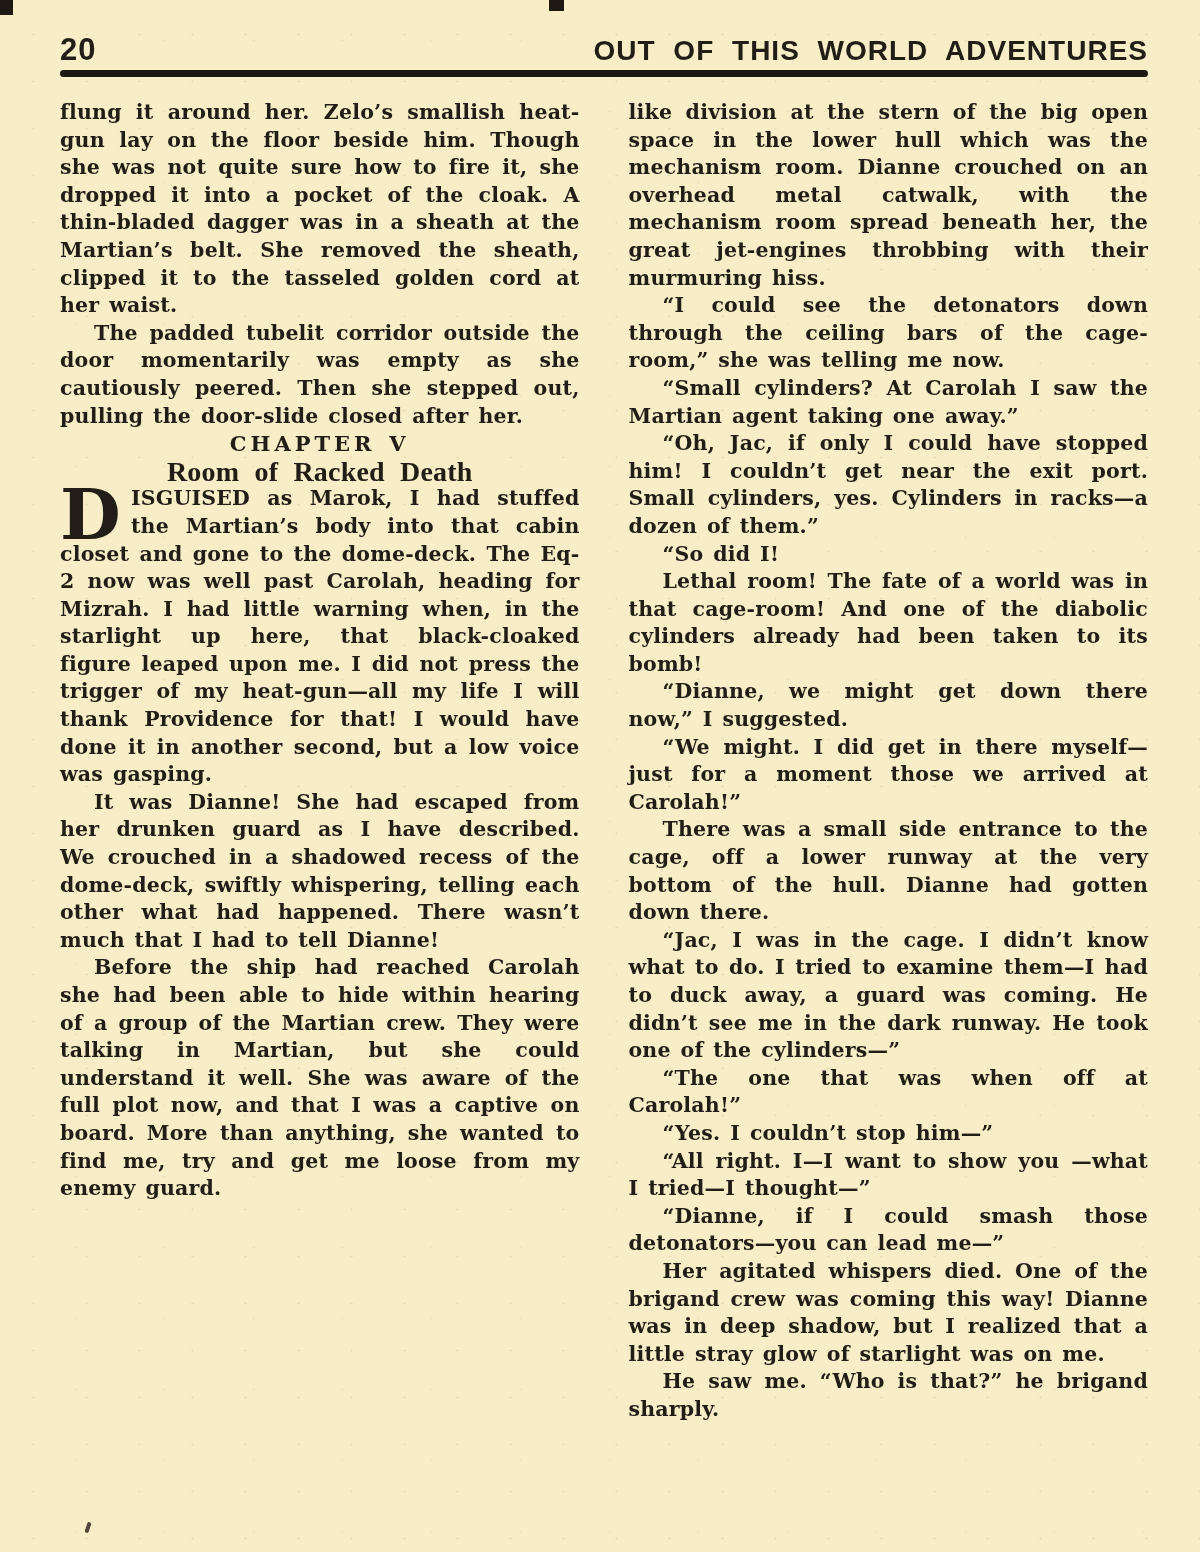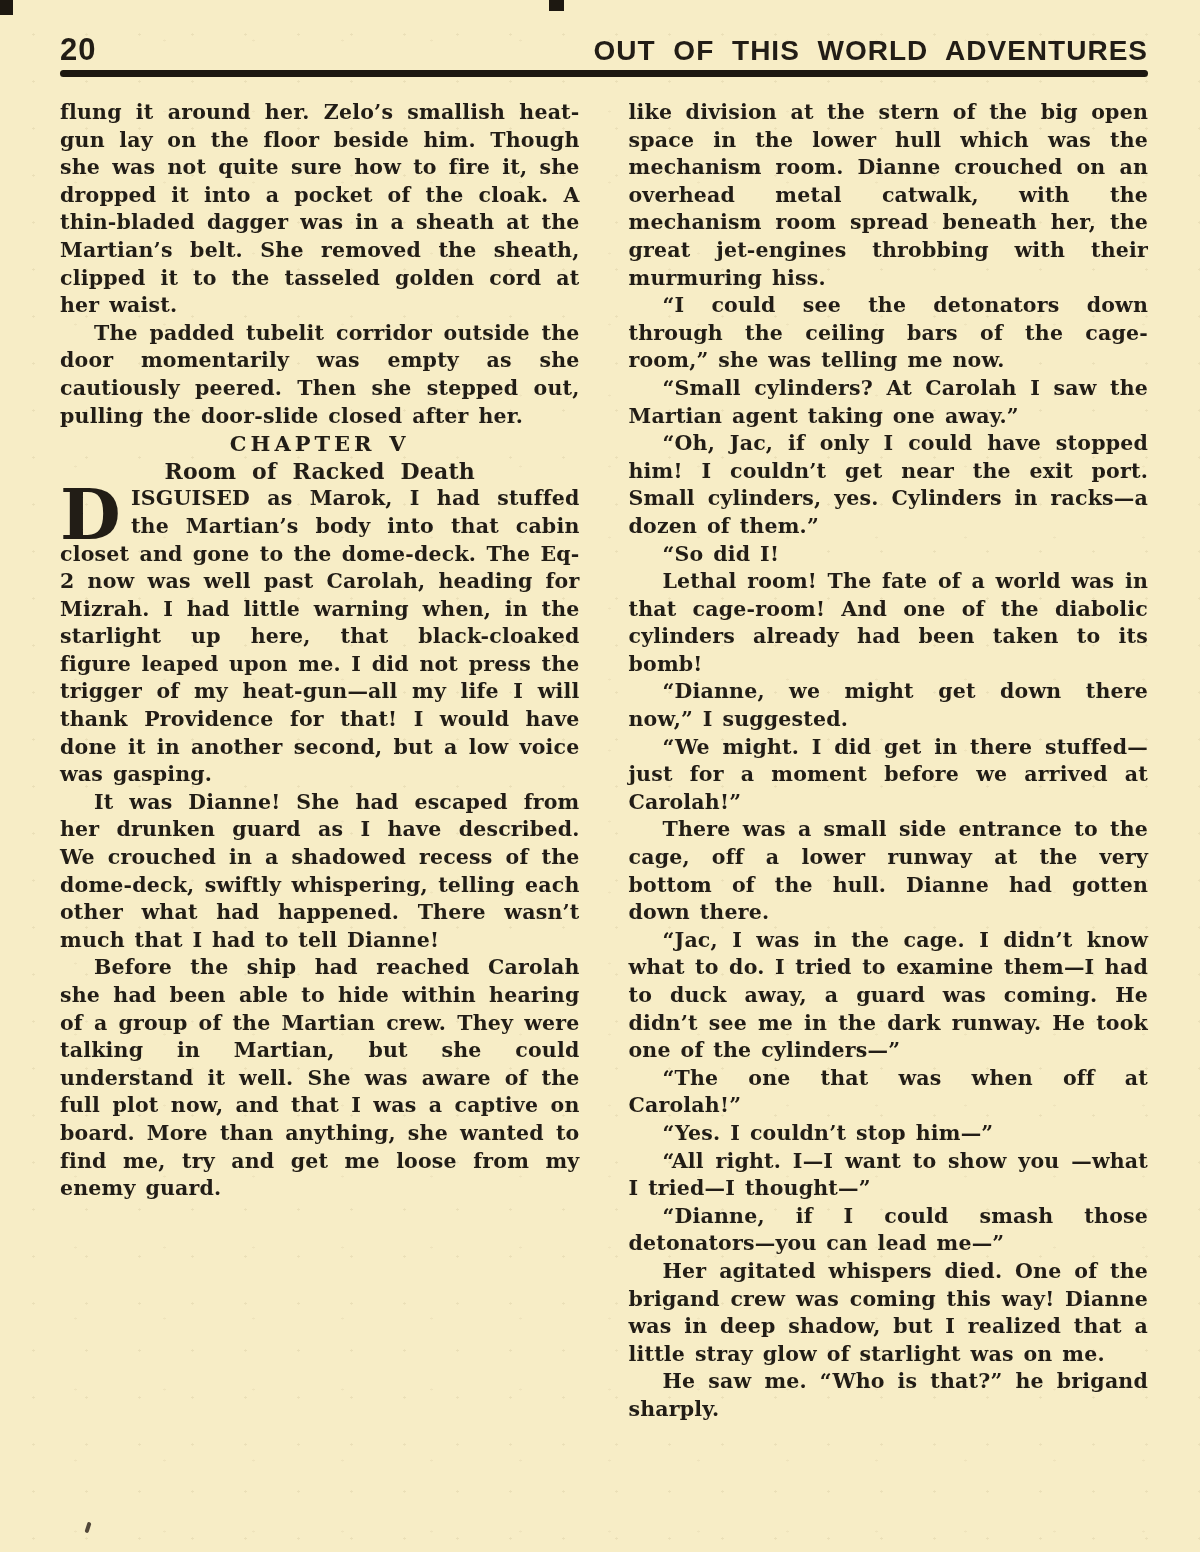--- a/index.html
+++ b/index.html
@@ -35,22 +35,22 @@
     word-spacing:2.5px;
   }
   .col p { margin:0; text-indent:34px; }
   .col p.noindent { text-indent:0; }
 
   .chapter {
     text-align:center; font-weight:bold; font-size:21px;
     letter-spacing:4px; margin:30px 0 0; text-indent:0 !important;
   }
   .subtitle {
-    text-align:center; font-weight:bold; font-size:22px;
-    word-spacing:8px; margin:32px 0 28px; text-indent:0 !important;
+    text-align:center; font-weight:bold; font-size:28px;
+    word-spacing:8px; margin:32px 0 28px; text-indent:0 !important;font-family:Liberation Serif, serif;
   }
 
   .dropcap {
     float:left;
     font-size:70px; line-height:50px;
     padding:5px 10px 0 0;
     font-weight:bold;
   }
 
   .speck { position:absolute; background:#1d1811; }
@@ -92,21 +92,21 @@
     </div>
 
     <div class="col">
       <p class="noindent">like division at the stern of the big open space in the lower hull which was the mechanism room. Dianne crouched on an overhead metal catwalk, with the mechanism room spread beneath her, the great jet-engines throbbing with their murmuring hiss.</p>
       <p>“I could see the detonators down through the ceiling bars of the cage-room,” she was telling me now.</p>
       <p>“Small cylinders? At Carolah I saw the Martian agent taking one away.”</p>
       <p>“Oh, Jac, if only I could have stopped him! I couldn’t get near the exit port. Small cylinders, yes. Cylinders in racks—a dozen of them.”</p>
       <p>“So did I!</p>
       <p>Lethal room! The fate of a world was in that cage-room! And one of the diabolic cylinders already had been taken to its bomb!</p>
       <p>“Dianne, we might get down there now,” I suggested.</p>
-      <p>“We might. I did get in there stuffed—just for a moment before we arrived at Carolah!”</p>
+      <p>“We might. I did get in there myself—just for a moment those we arrived at Carolah!”</p>
       <p>There was a small side entrance to the cage, off a lower runway at the very bottom of the hull. Dianne had gotten down there.</p>
       <p>“Jac, I was in the cage. I didn’t know what to do. I tried to examine them—I had to duck away, a guard was coming. He didn’t see me in the dark runway. He took one of the cylinders—”</p>
       <p>“The one that was when off at Carolah!”</p>
       <p>“Yes. I couldn’t stop him—”</p>
       <p>“All right. I—I want to show you —what I tried—I thought—”</p>
       <p>“Dianne, if I could smash those detonators—you can lead me—”</p>
       <p>Her agitated whispers died. One of the brigand crew was coming this way! Dianne was in deep shadow, but I realized that a little stray glow of starlight was on me.</p>
       <p>He saw me. “Who is that?” he brigand sharply.</p>
     </div>
 

